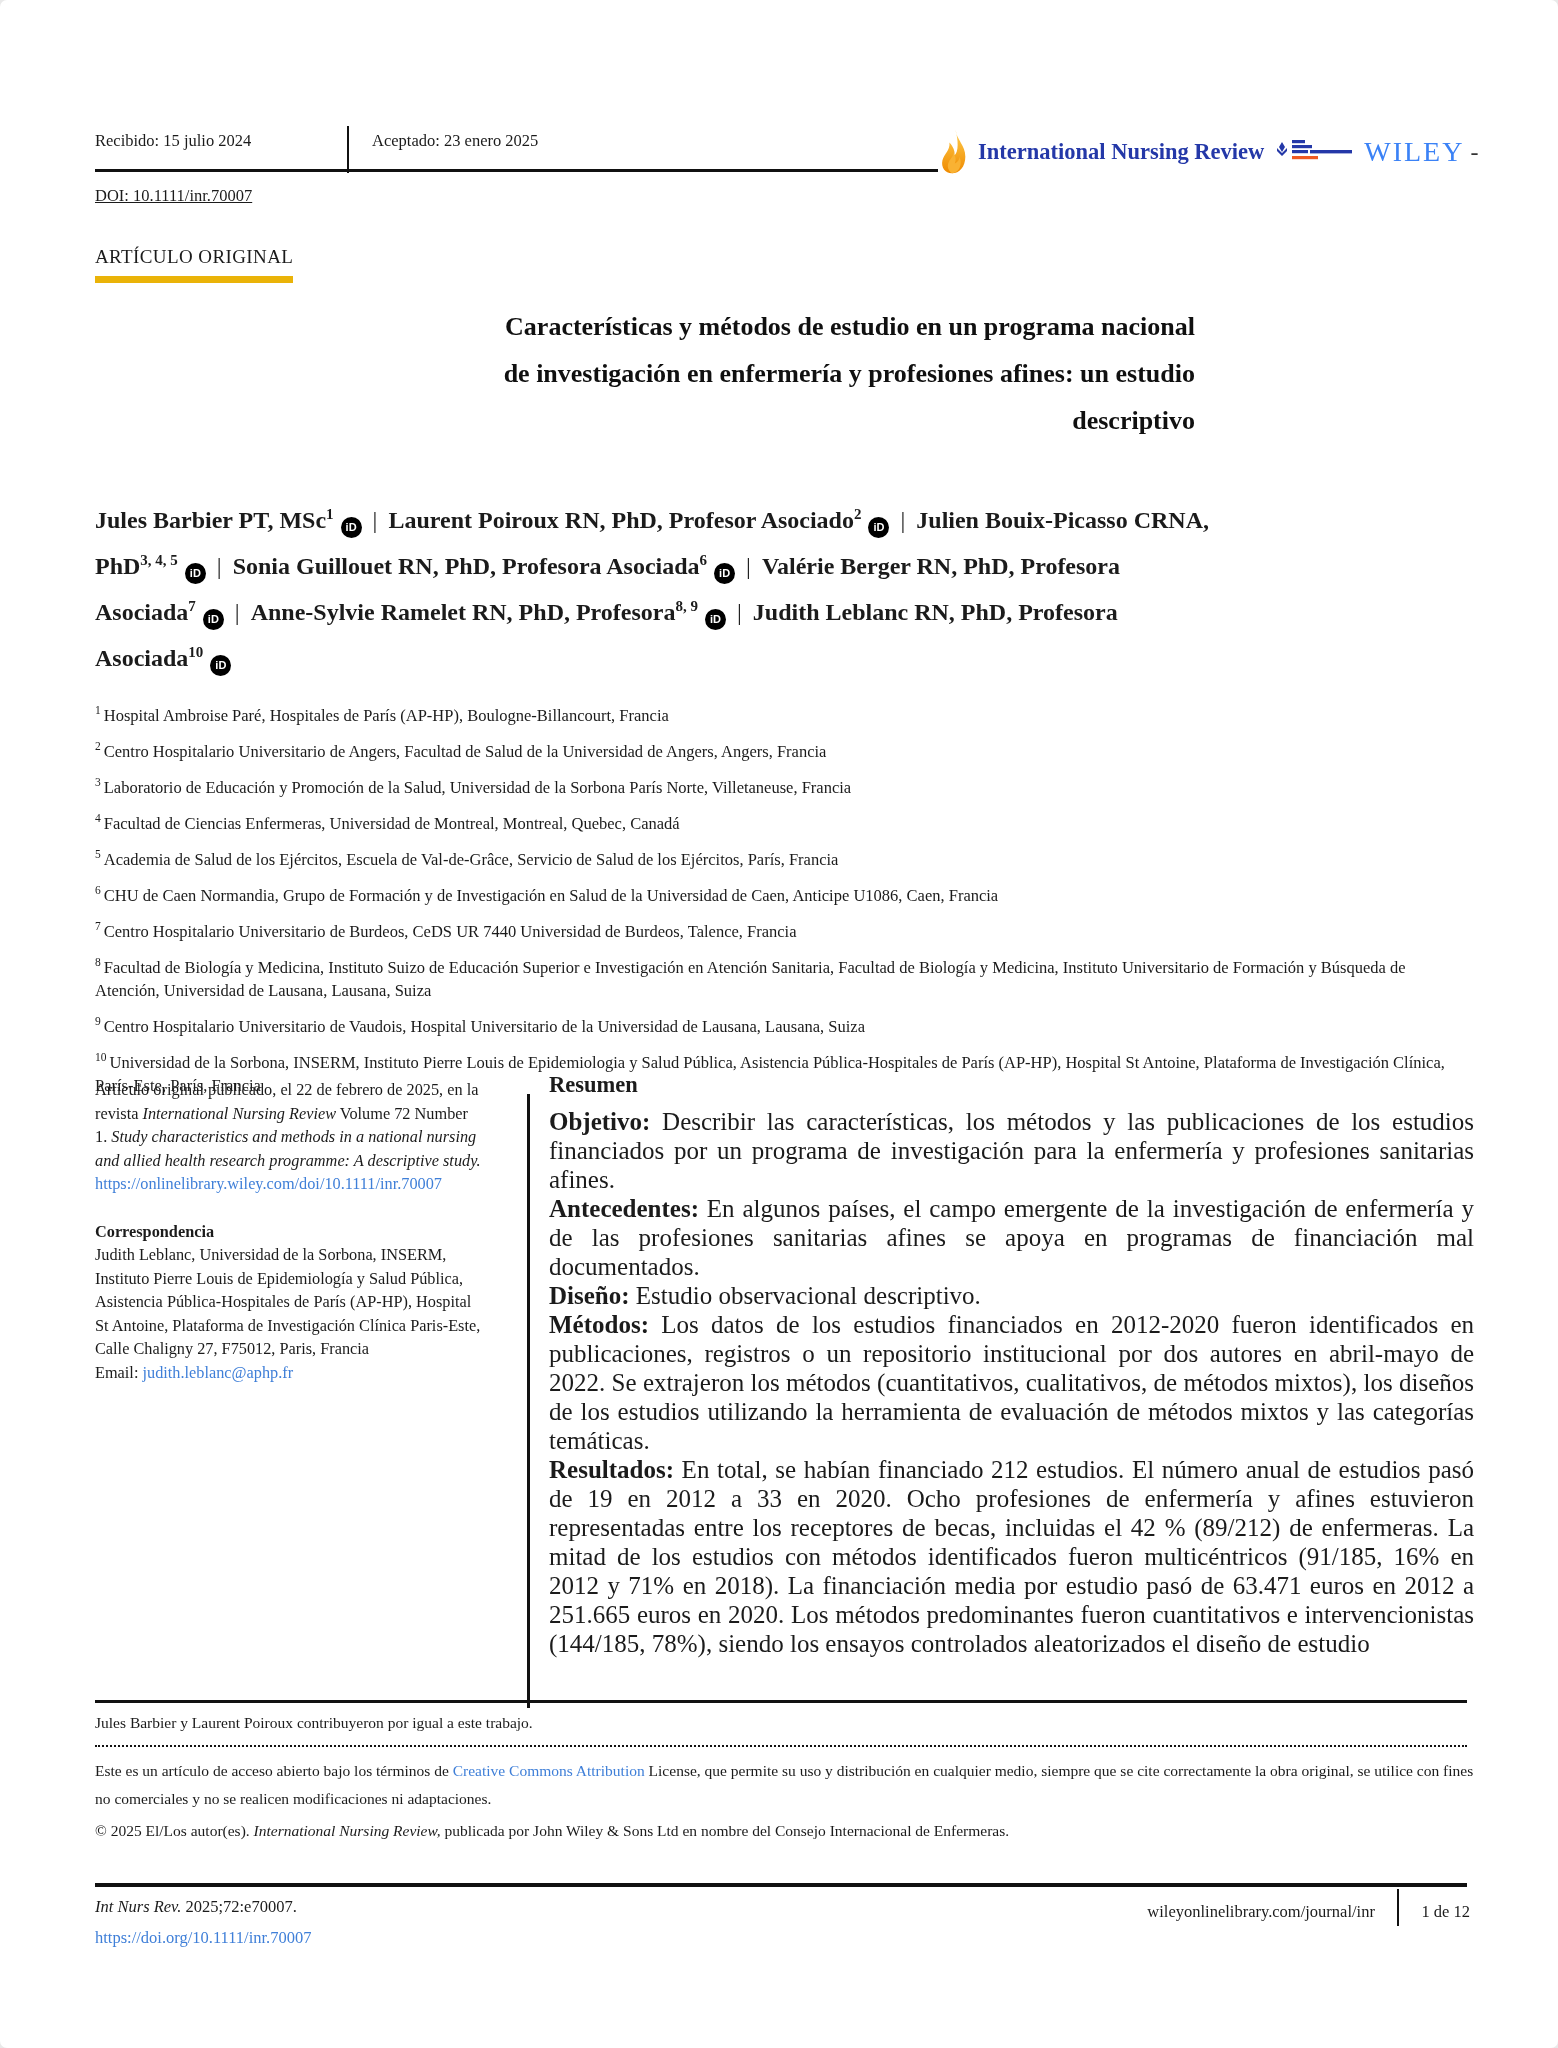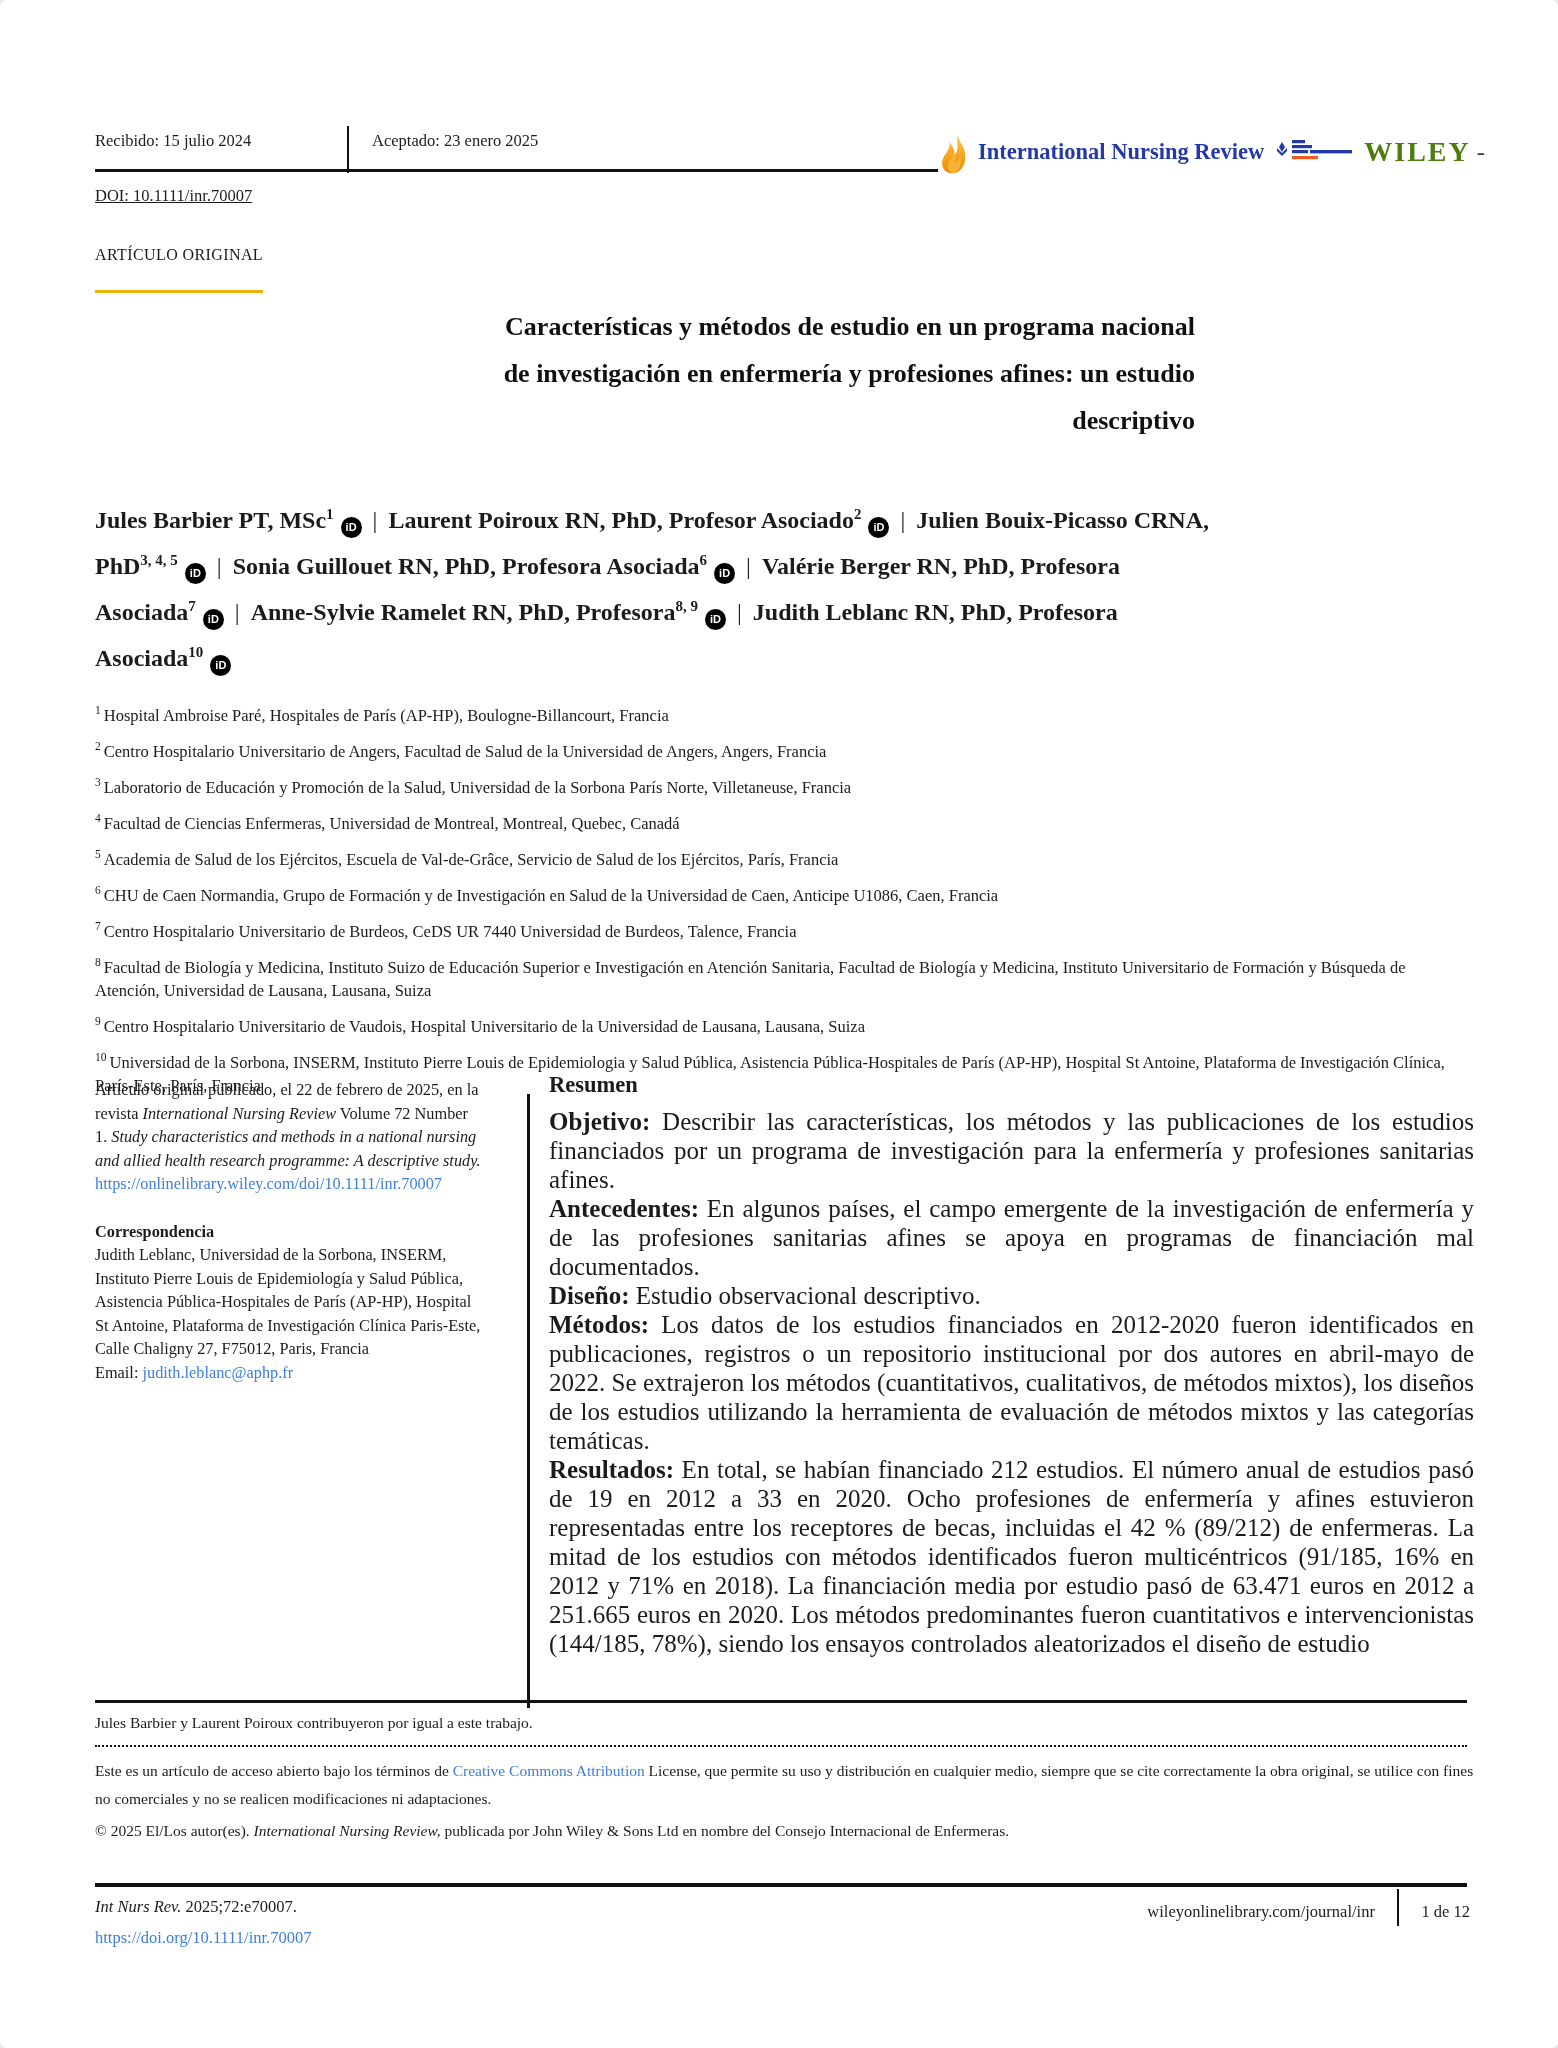--- a/index.html
+++ b/index.html
@@ -10,24 +10,24 @@
   }
   .abs{position:absolute;}
   
   .hdr-meta{font-size:16.5px;}
   .hdr-divider{width:2px;height:47px;background:#111;}
   .hdr-rule{width:843px;height:3px;background:#111;}
   .hdr-doi{font-size:16.5px;text-decoration:underline;}
   .brand{display:flex;align-items:center;}
   .journal-name{font-size:22.5px;font-weight:700;color:#2438a8;margin-left:8px;white-space:nowrap;}
   .icn-logo{margin-left:12px;}
-  .wiley{font-size:28px;font-weight:700;letter-spacing:2px;color:#4d7c0f;margin-left:10px;white-space:nowrap;}
+  .wiley{font-size:28px;font-weight:400;letter-spacing:2px;color:#3b82f6;margin-left:10px;white-space:nowrap;}
   .wiley-dash{font-size:24px;color:#333;margin-left:6px;}
   
-  .kicker{font-size:16px;letter-spacing:.4px;padding-bottom:26px;border-bottom:3px solid #eab308;display:inline-block;}
+  .kicker{font-size:19px;letter-spacing:.4px;padding-bottom:8px;border-bottom:7px solid #eab308;display:inline-block;}
   .title{width:1100px;font-size:26px;font-weight:700;line-height:47px;color:#101010;text-align:right;}
   .authors{width:1125px;font-size:24px;font-weight:700;line-height:40px;}
   .authors sup{font-size:15px;}
   .orcid{display:inline-flex;width:21px;height:21px;border-radius:50%;background:#000000;color:#fff;
          font-size:11px;font-weight:700;align-items:center;justify-content:center;
          font-family:"Liberation Sans",sans-serif;margin-left:7px;vertical-align:-3px;}
   .sep{font-weight:400;padding:0 11px;color:#222;}
   
   .affils{width:1378px;}
   .affil{font-size:16.5px;line-height:23px;margin-bottom:8.5px;}

